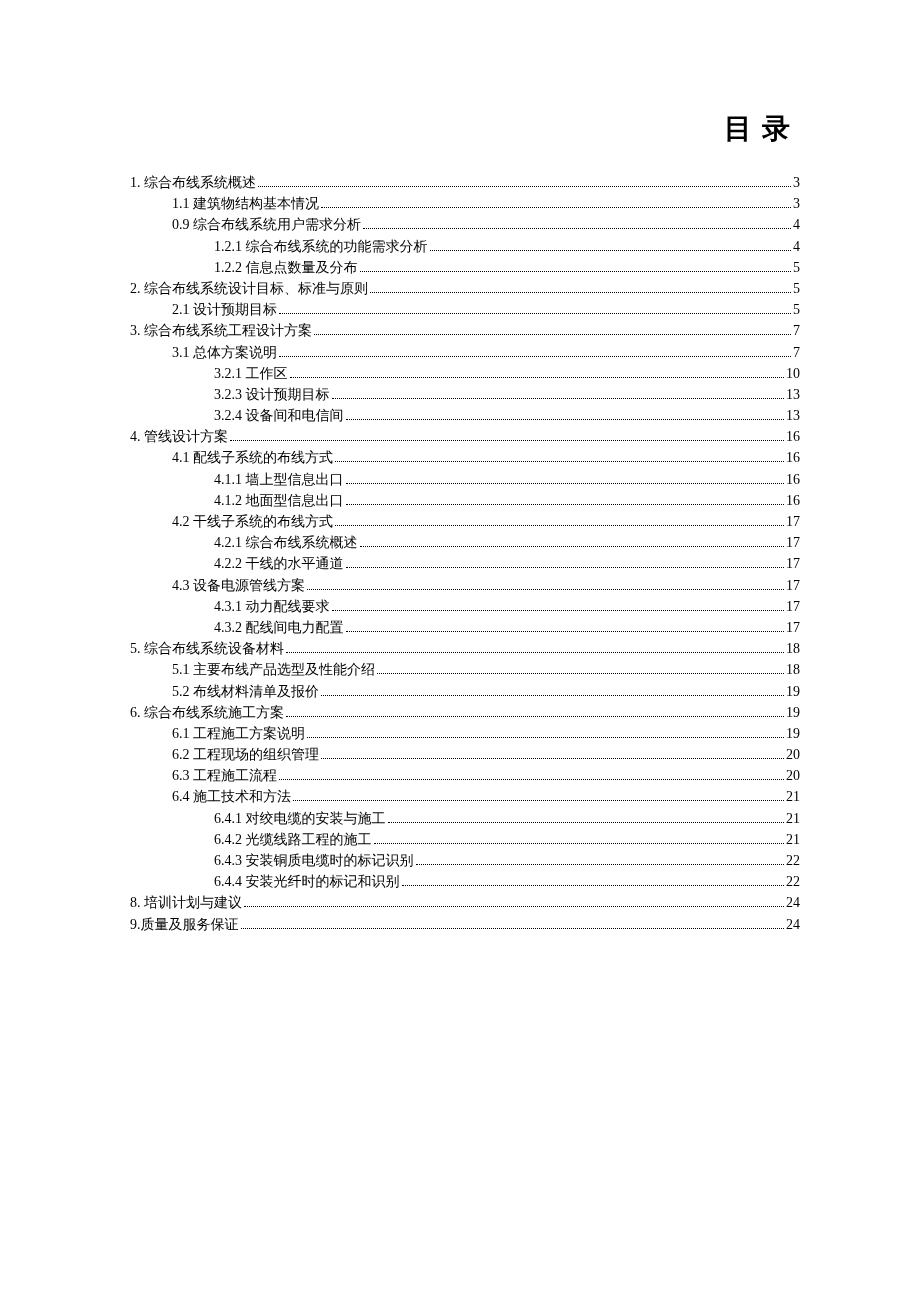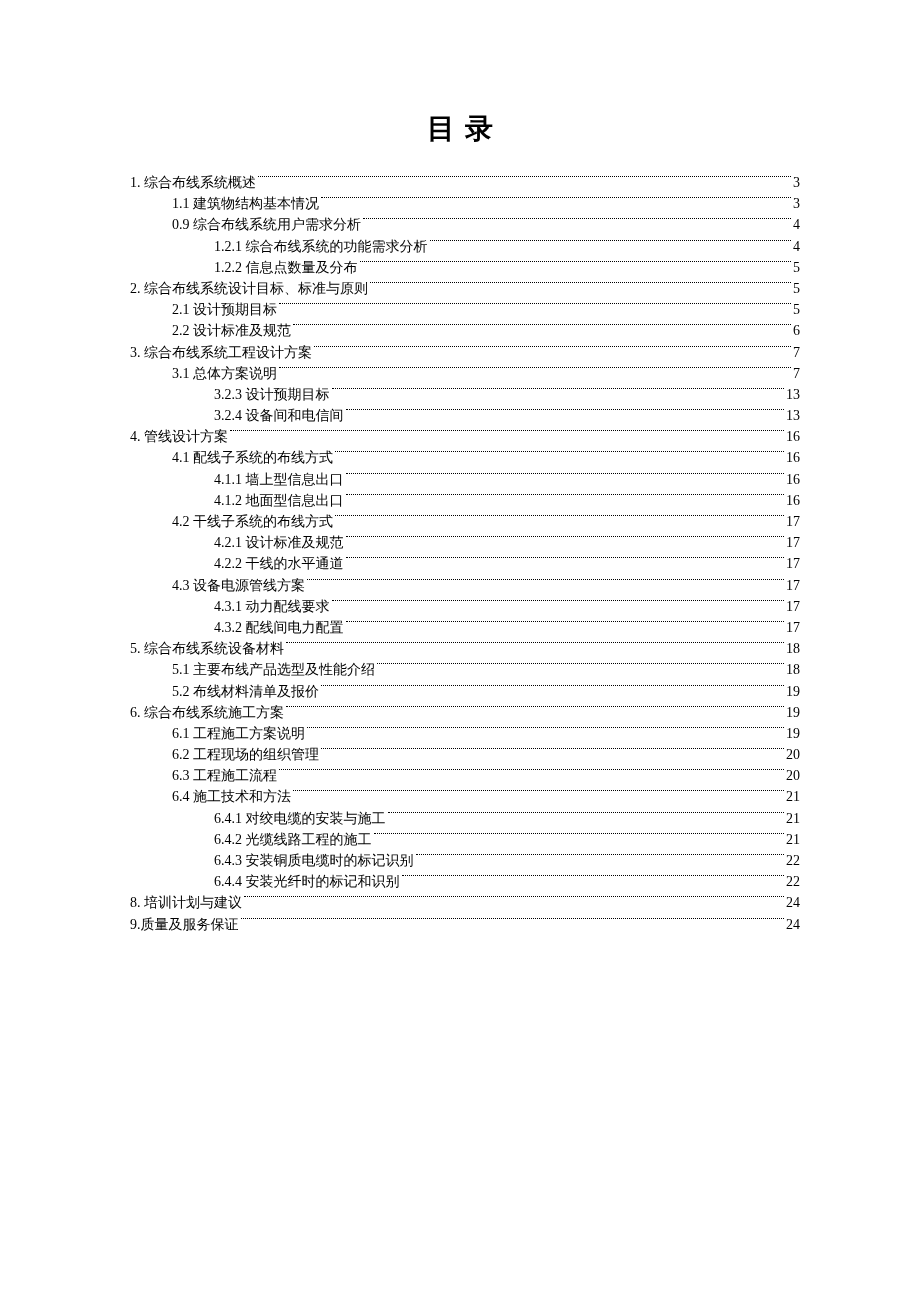--- a/index.html
+++ b/index.html
@@ -4,31 +4,31 @@
   <style>
     * { margin: 0; padding: 0; box-sizing: border-box; }
     body {
       background: #ffffff;
       width: 920px;
       height: 1302px;
       font-family: "SimSun", "宋体", serif;
       padding: 110px 120px 0 130px;
     }
     .title {
-      text-align: center;
+      text-align: right;
       font-size: 28px;
       font-weight: bold;
       letter-spacing: 10px;
       margin-bottom: 28px;
       color: #000;
     }
     .toc { font-size: 14px; color: #000; }
     .toc-row {
       display: flex;
-      align-items: flex-start;
+      align-items: flex-end;
       white-space: nowrap;
       margin-bottom: 7.2px;
       line-height: 1;
       font-family: Liberation Serif, serif;
     }
     .lvl1 { padding-left: 0; }
     .lvl2 { padding-left: 42px; }
     .lvl3 { padding-left: 84px; }
     .toc-label { flex: 0 0 auto; }
     .toc-dots {
@@ -72,36 +72,36 @@
     <div class="toc-row lvl1">
       <span class="toc-label">2. 综合布线系统设计目标、标准与原则</span>
       <span class="toc-dots"></span>
       <span class="toc-page">5</span>
     </div>
     <div class="toc-row lvl2">
       <span class="toc-label">2.1 设计预期目标</span>
       <span class="toc-dots"></span>
       <span class="toc-page">5</span>
     </div>
-    <div class="toc-row lvl2">
-      <span class="toc-label">2.2 设计标准及规范</span>
-      <span class="toc-dots"></span>
-      <span class="toc-page">6</span>
-    </div>
     <div class="toc-row lvl1">
       <span class="toc-label">3. 综合布线系统工程设计方案</span>
       <span class="toc-dots"></span>
       <span class="toc-page">7</span>
     </div>
     <div class="toc-row lvl2">
       <span class="toc-label">3.1 总体方案说明</span>
       <span class="toc-dots"></span>
       <span class="toc-page">7</span>
     </div>
     <div class="toc-row lvl3">
+      <span class="toc-label">3.2.1 工作区</span>
+      <span class="toc-dots"></span>
+      <span class="toc-page">10</span>
+    </div>
+    <div class="toc-row lvl3">
       <span class="toc-label">3.2.3 设计预期目标</span>
       <span class="toc-dots"></span>
       <span class="toc-page">13</span>
     </div>
     <div class="toc-row lvl3">
       <span class="toc-label">3.2.4 设备间和电信间</span>
       <span class="toc-dots"></span>
       <span class="toc-page">13</span>
     </div>
     <div class="toc-row lvl1">
@@ -123,21 +123,21 @@
       <span class="toc-label">4.1.2 地面型信息出口</span>
       <span class="toc-dots"></span>
       <span class="toc-page">16</span>
     </div>
     <div class="toc-row lvl2">
       <span class="toc-label">4.2 干线子系统的布线方式</span>
       <span class="toc-dots"></span>
       <span class="toc-page">17</span>
     </div>
     <div class="toc-row lvl3">
-      <span class="toc-label">4.2.1  设计标准及规范</span>
+      <span class="toc-label">4.2.1  综合布线系统概述</span>
       <span class="toc-dots"></span>
       <span class="toc-page">17</span>
     </div>
     <div class="toc-row lvl3">
       <span class="toc-label">4.2.2  干线的水平通道</span>
       <span class="toc-dots"></span>
       <span class="toc-page">17</span>
     </div>
     <div class="toc-row lvl2">
       <span class="toc-label">4.3 设备电源管线方案</span>

